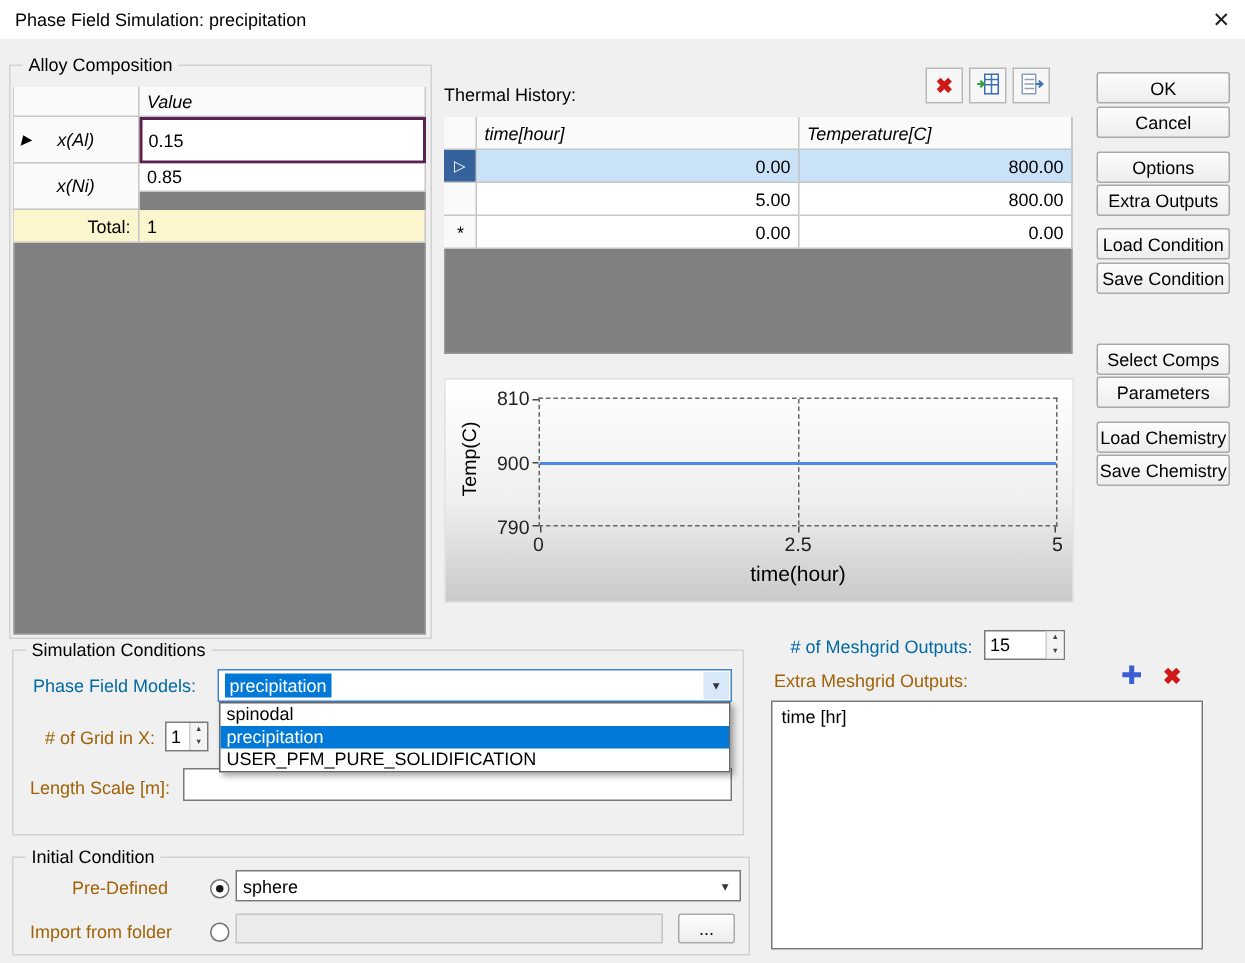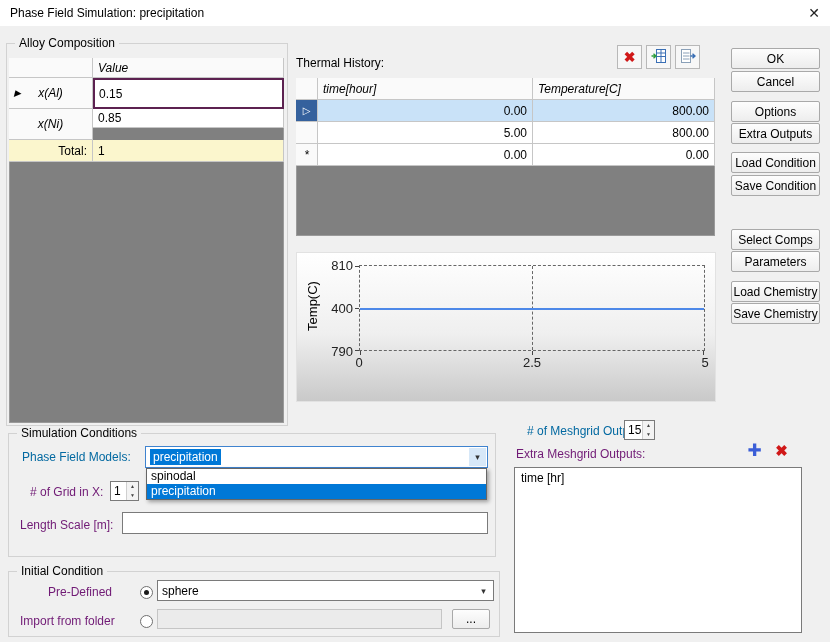--- a/index.html
+++ b/index.html
@@ -27,21 +27,21 @@
   .toolbtn {
     position:absolute; width:25px; height:24px; background:#f7f7f7;
     border:1px solid #b8b8b8; display:flex; align-items:center; justify-content:center;
   }
   .btn {
     position:absolute; width:89px; height:21px; border:1px solid #a9a9a9; border-radius:2px;
     background:linear-gradient(#fdfdfd,#ededed); display:flex; align-items:center;
     justify-content:center; font-size:12px; cursor:pointer;
   }
   .lbl-red { color:#0369a1; }
-  .lbl-blue { color:#701a75; }
+  .lbl-blue { color:#a16207; }
   .combo { position:absolute; background:#fff; border:1px solid #7a7a7a; }
   .combo .cval { position:absolute; left:4px; top:2px; line-height:16px; white-space:nowrap; }
   .combo .carr {
     position:absolute; right:1px; top:1px; bottom:1px; width:17px;
     display:flex; align-items:center; justify-content:center; font-size:9px; color:#333;
   }
   .combo.focus { border-color:#3f83cf; }
   .combo.focus .cval { background:#0078d7; color:#fff; padding:0 3px; }
   .combo.focus .carr { background:#d7e8f8; }
   .ddl {
@@ -158,37 +158,38 @@
 <div class="btn" style="left:731px;top:175px">Save Condition</div>
 <div class="btn" style="left:731px;top:229px">Select Comps</div>
 <div class="btn" style="left:731px;top:251px">Parameters</div>
 <div class="btn" style="left:731px;top:281px">Load Chemistry</div>
 <div class="btn" style="left:731px;top:303px">Save Chemistry</div>
 
 <div class="chart">
   <div class="abs" style="left:-32px;top:45px;width:96px;height:16px;text-align:center;font-size:13px;transform:rotate(-90deg)">Temp(C)</div>
 
   <div class="ytick" style="left:26px;top:5px">810</div>
-  <div class="ytick" style="left:26px;top:48px">400</div>
+  <div class="ytick" style="left:26px;top:48px">900</div>
   <div class="ytick" style="left:26px;top:91px">790</div>
 
   <div class="plot">
     <div class="tickmark" style="left:-5px;top:0;width:4px;height:1px"></div>
     <div class="tickmark" style="left:-5px;top:42px;width:4px;height:1px"></div>
     <div class="tickmark" style="left:-5px;top:84px;width:4px;height:1px"></div>
     <div class="tickmark" style="left:0;bottom:-5px;width:1px;height:4px"></div>
     <div class="tickmark" style="left:172px;bottom:-5px;width:1px;height:4px"></div>
     <div class="tickmark" style="right:0;bottom:-5px;width:1px;height:4px"></div>
     <div class="abs" style="left:172px;top:0;height:100%;border-left:1px dashed #666"></div>
     <div class="abs" style="left:0;right:0;top:42px;height:2px;background:#4d88e8"></div>
   </div>
 
   <div class="xtick" style="left:55px;top:102px;width:14px">0</div>
   <div class="xtick" style="left:221px;top:102px;width:28px">2.5</div>
   <div class="xtick" style="left:401px;top:102px;width:14px">5</div>
+  <div class="abs" style="left:165px;top:121px;width:140px;text-align:center;font-size:14px">time(hour)</div>
 </div>
 
 <div class="abs groupbox" style="left:8px;top:433px;width:488px;height:124px">
   <span class="gb-label">Simulation Conditions</span>
 </div>
 
 <div class="abs lbl-red" style="left:22px;top:450px">Phase Field Models:</div>
 <div class="combo focus" style="left:145px;top:446px;width:343px;height:22px">
   <span class="cval">precipitation</span>
   <span class="carr">▾</span>
@@ -202,24 +203,25 @@
     <span class="spin-down">▼</span>
   </span>
 </div>
 
 <div class="abs lbl-blue" style="left:20px;top:518px">Length Scale [m]:</div>
 <div class="txt" style="left:122px;top:512px;width:366px;height:22px;z-index:5"></div>
 
 <div class="ddl" style="left:146px;top:468px;width:341px">
   <div class="ddl-item">spinodal</div>
   <div class="ddl-item sel">precipitation</div>
+  <div class="ddl-item">USER_PFM_PURE_SOLIDIFICATION</div>
 </div>
 
 <div class="abs lbl-red" style="left:527px;top:424px"># of Meshgrid Outputs:</div>
-<div class="spin" style="left:624px;top:420px;width:31px;height:20px">
+<div class="spin" style="left:656px;top:420px;width:54px;height:20px">
   <span class="spin-val">15</span>
   <span class="spin-btns">
     <span class="spin-up">▲</span>
     <span class="spin-down">▼</span>
   </span>
 </div>
 
 <div class="abs lbl-blue" style="left:516px;top:447px">Extra Meshgrid Outputs:</div>
 <div class="abs" style="left:742px;top:438px;width:25px;height:25px;display:flex;align-items:center;justify-content:center;font-size:17px;color:#3b5ed7;cursor:pointer">
   <span>✚</span>

